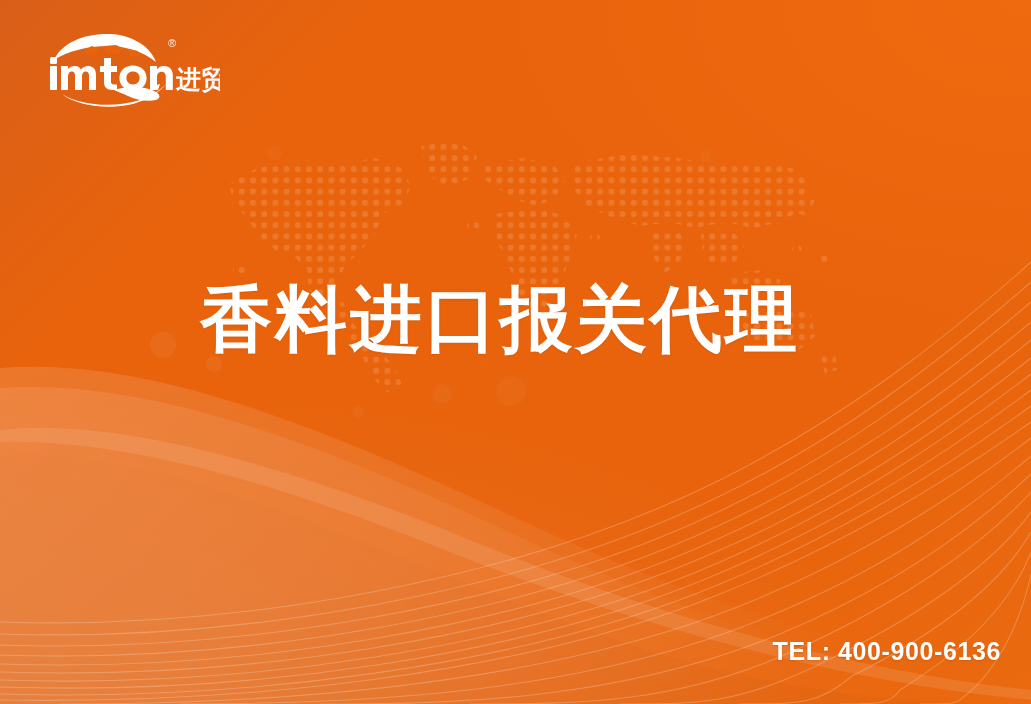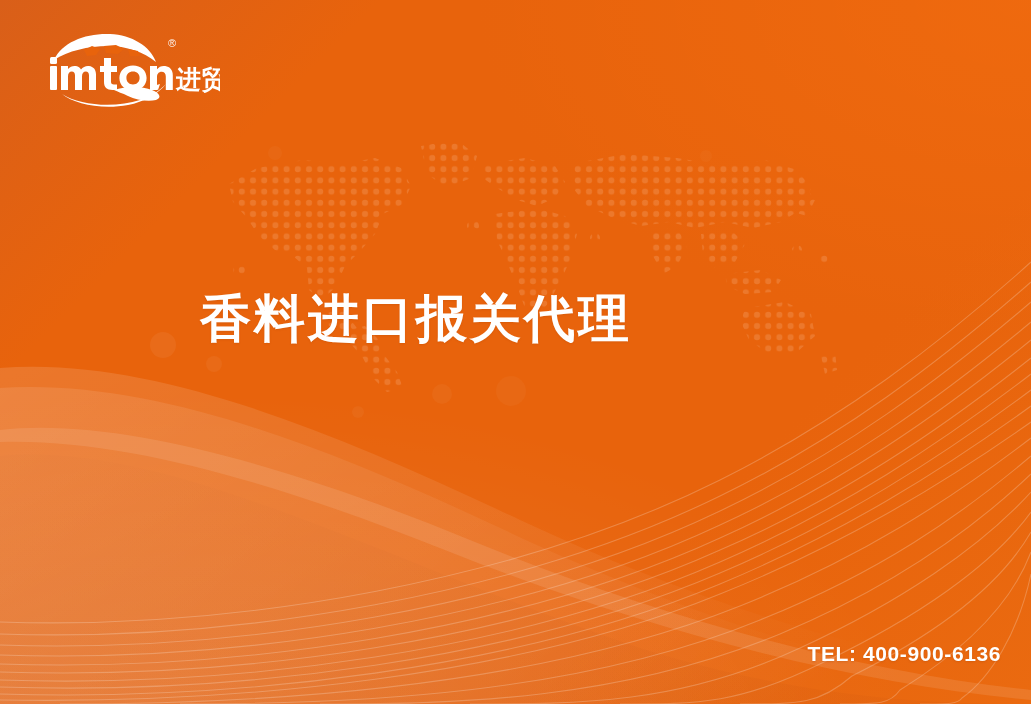--- a/index.html
+++ b/index.html
@@ -71,36 +71,36 @@
 
   
   #headline {
     position: absolute;
     left: 200px;
     top: 258px;
     width: 660px;
   }
   .headline-line {
     color: #ffffff;
-    font-size: 51px;
+    font-size: 72px;
     font-weight: bold;
     letter-spacing: 3px;
     line-height: 122px;
     white-space: nowrap;
     text-shadow: 0 1px 2px rgba(150,60,0,0.18);
     font-family: "DejaVu Sans", "Liberation Sans", sans-serif;
   }
 
   
   #tel {
     position: absolute;
     right: 30px;
     bottom: 38px;
     color: #ffffff;
-    font-size: 21px;
+    font-size: 25px;
     font-weight: bold;
     letter-spacing: 0.6px;
     white-space: nowrap;
     text-shadow: 0 1px 2px rgba(150,60,0,0.25);
   }
 </style>
 </head>
 <body>
 
 <div id="banner">

